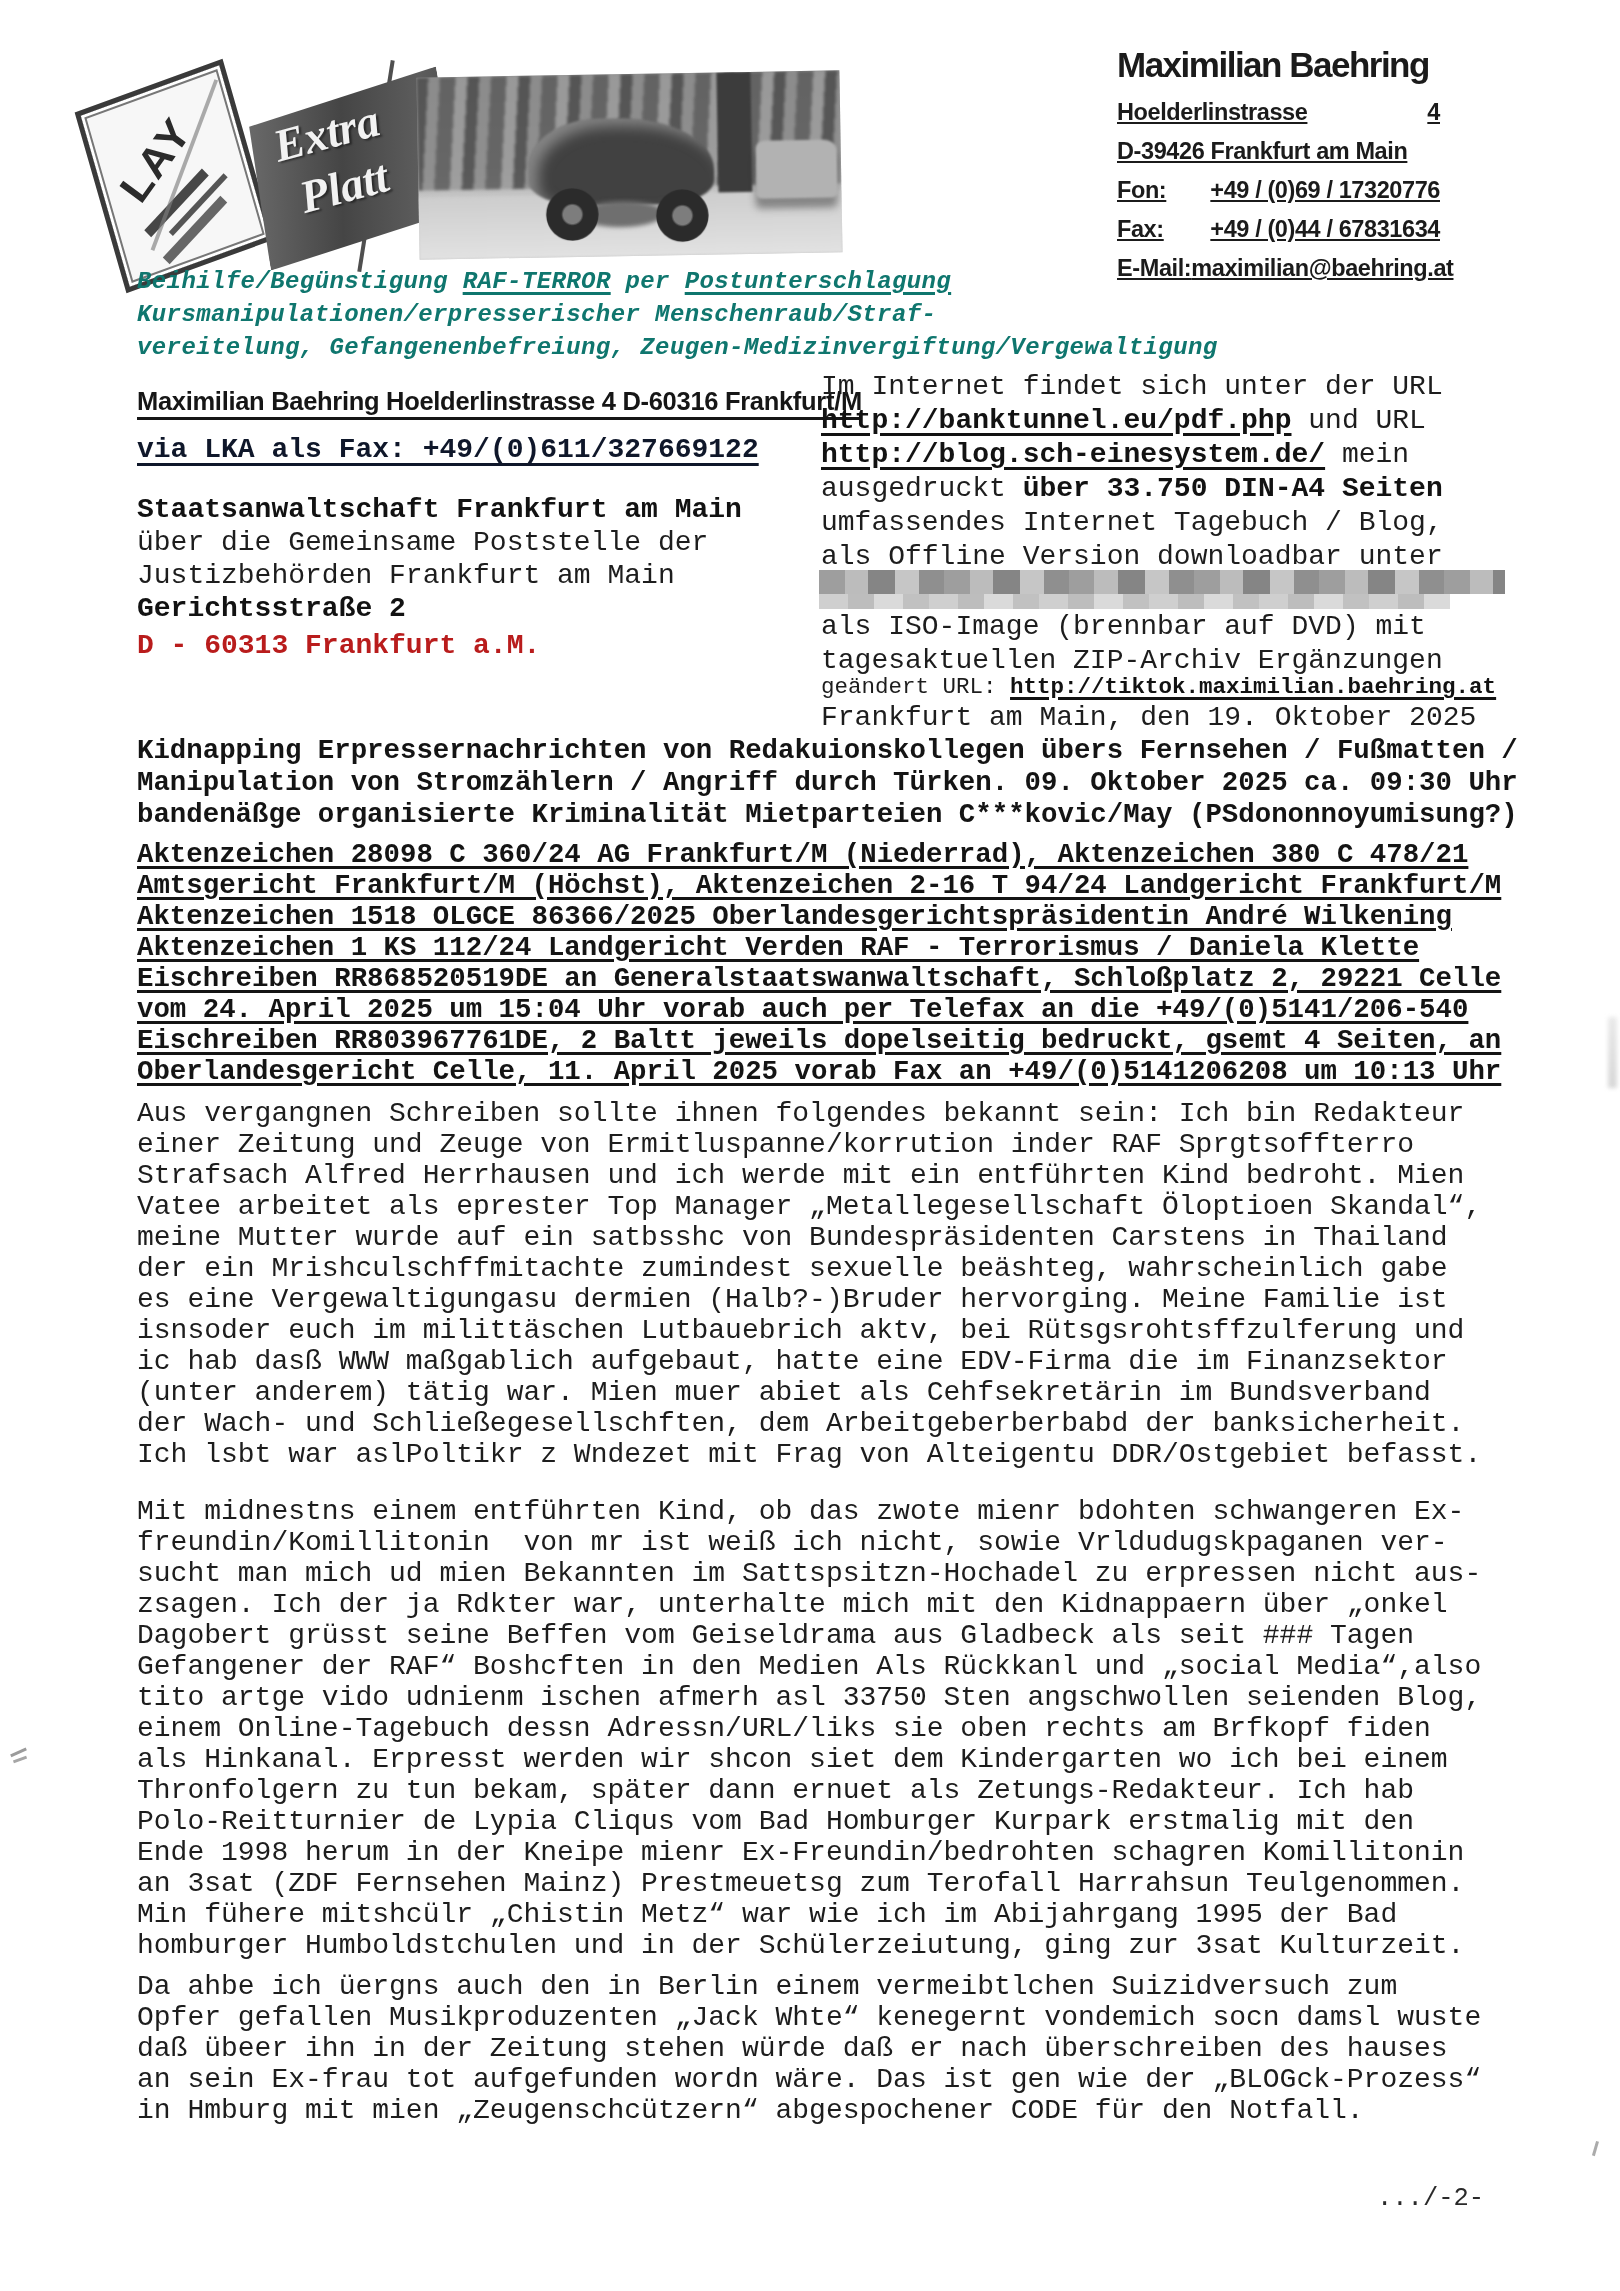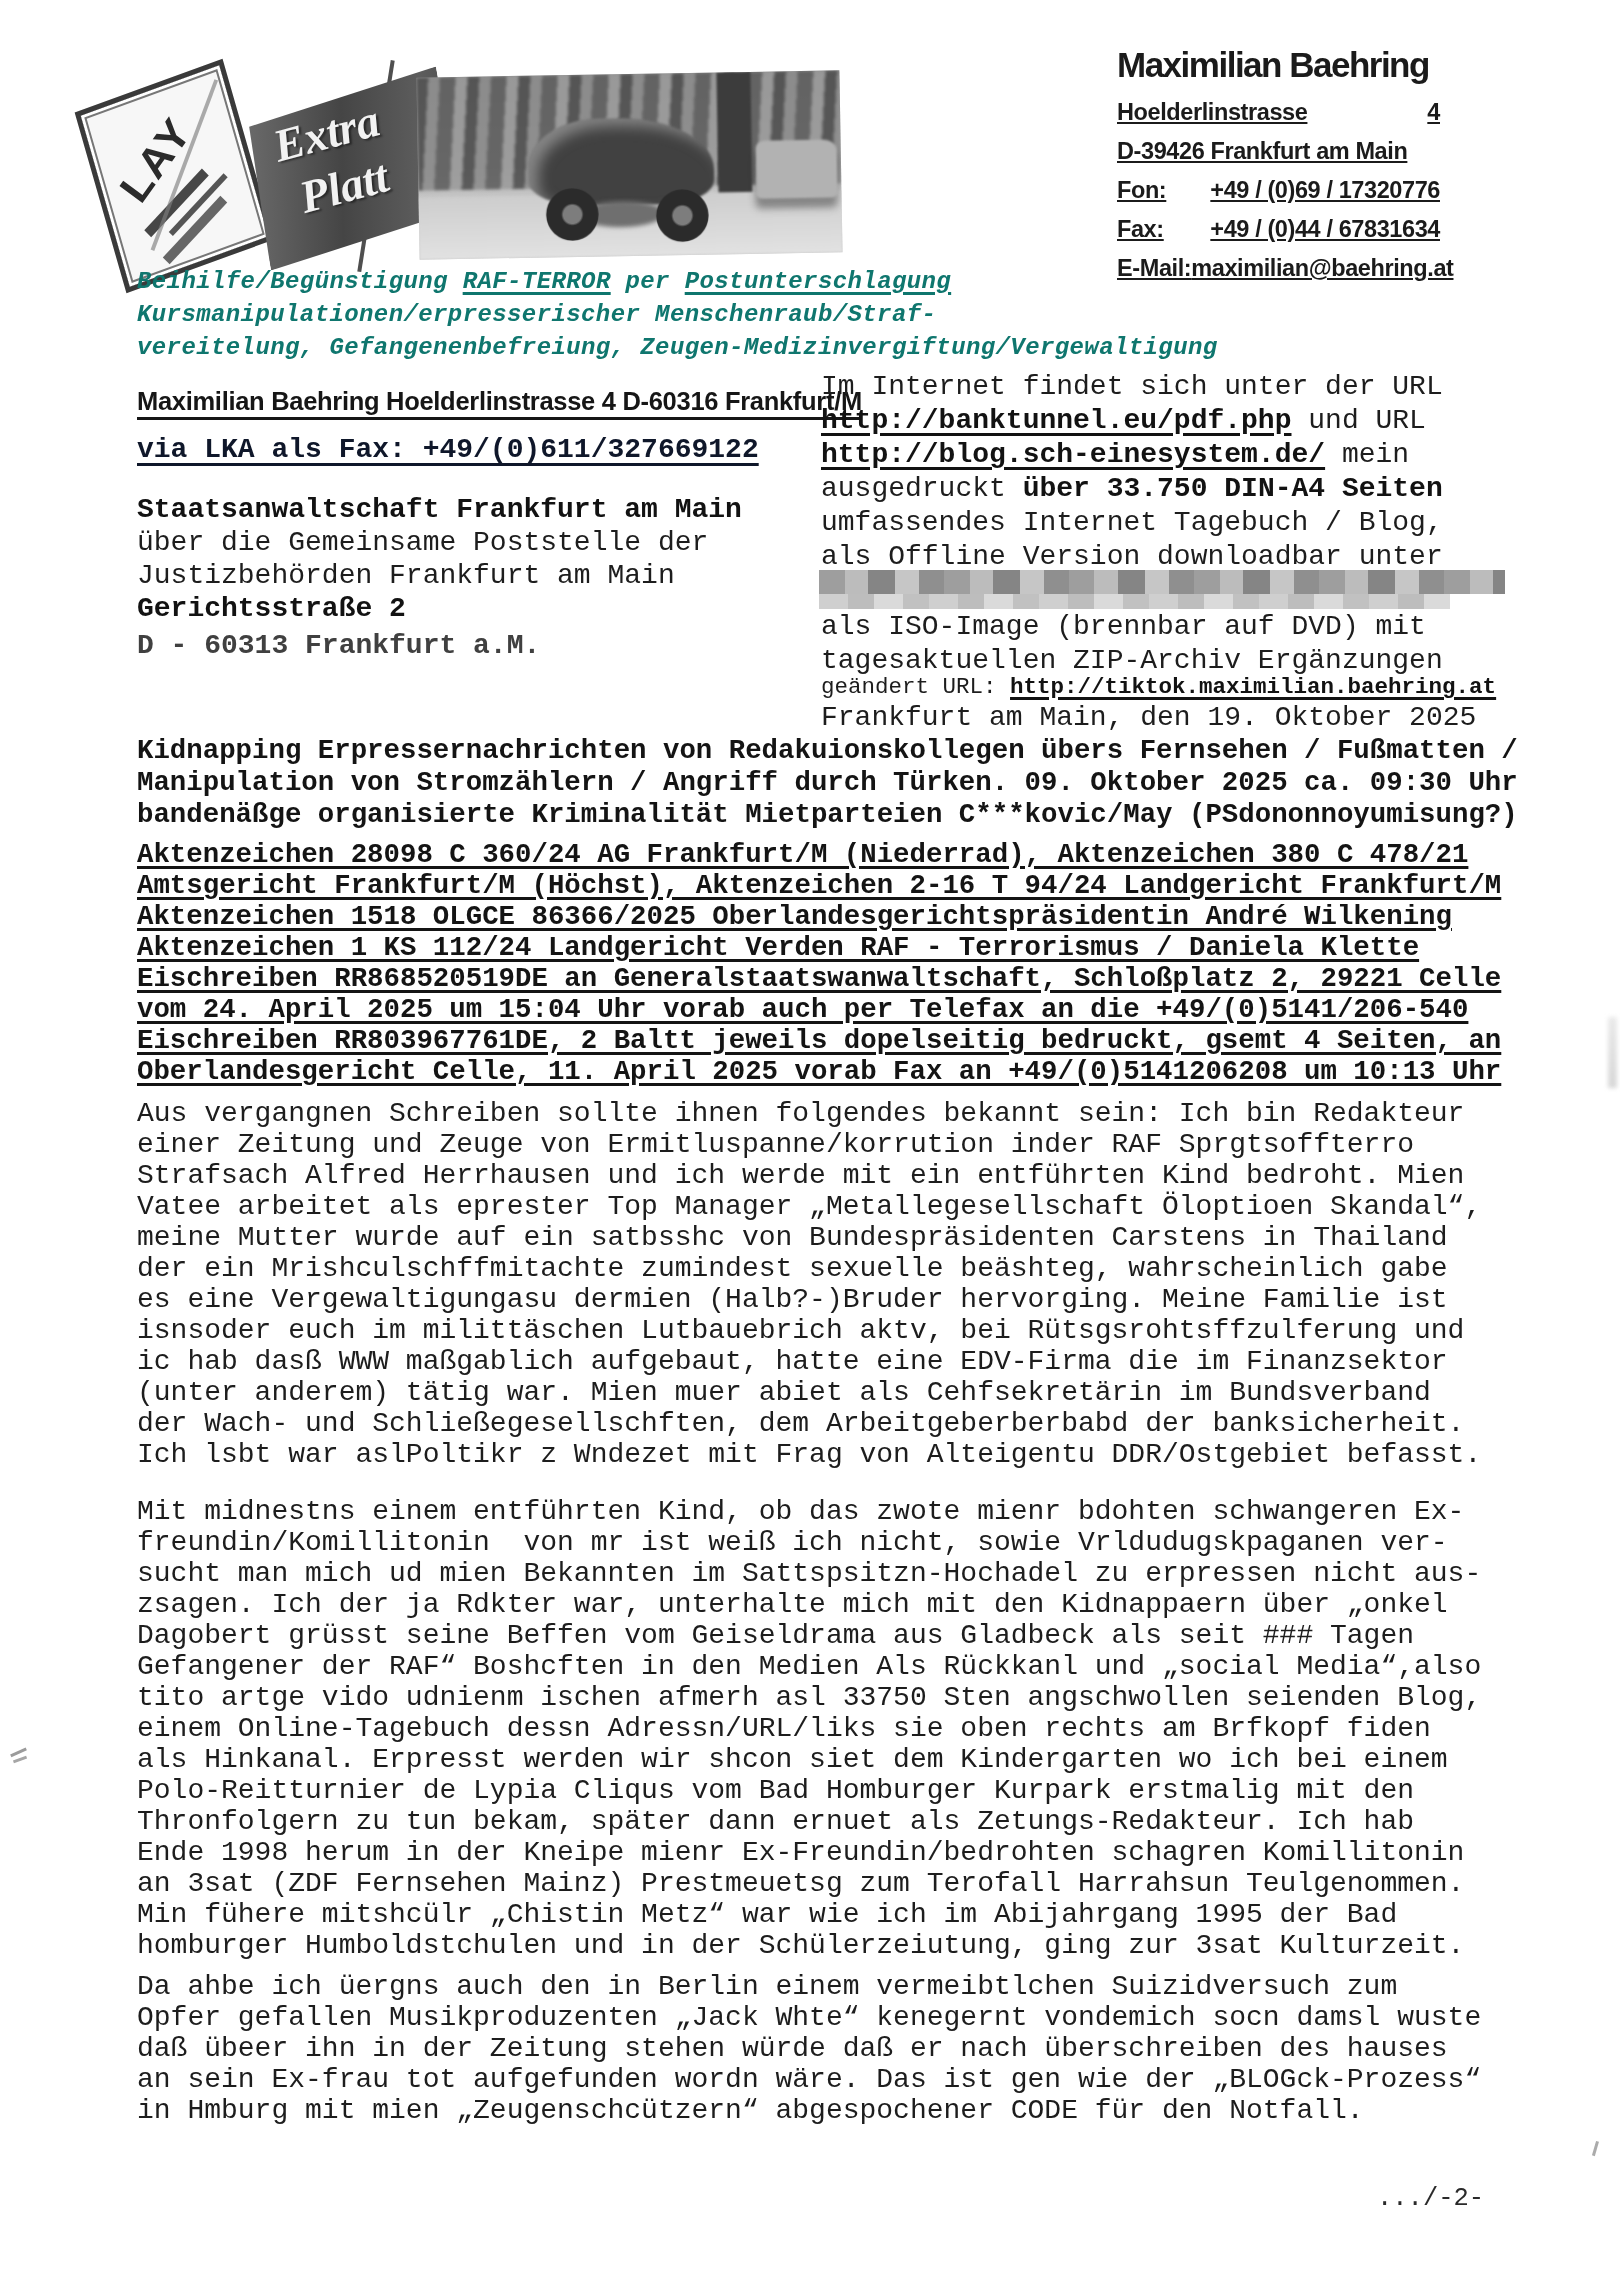--- a/index.html
+++ b/index.html
@@ -57,21 +57,21 @@
 
   
   .subject{left:137px;top:265px;font-size:24px;line-height:33px;font-weight:700;color:#0f766e;letter-spacing:0.4px;font-style:italic;}
   .subject .u{text-decoration-thickness:3.4px;text-underline-offset:3.9px;}
   .sender{left:137px;top:387px;font-family:"Liberation Sans",sans-serif;font-size:25.5px;font-weight:700;
           letter-spacing:-0.3px;color:#161616;text-decoration:underline;text-decoration-thickness:2.9px;
           text-underline-offset:6.9px;white-space:pre;}
   .via{left:137px;top:434px;font-size:28px;font-weight:700;color:#0f172a;text-decoration:underline;
        text-decoration-thickness:2.9px;text-underline-offset:5.9px;white-space:pre;}
   .recipient{left:137px;top:493px;font-size:28px;line-height:33px;}
-  .city{left:137px;top:630px;font-size:28px;font-weight:700;color:#404040;white-space:pre;}
+  .city{left:137px;top:630px;font-size:28px;font-weight:700;color:#b91c1c;white-space:pre;}
 
   .info{font-size:28px;line-height:34px;}
   .info-top{left:821px;top:370px;}
   .info-bottom{left:821px;top:610px;}
   .info-sm{left:821px;top:674px;font-size:22.5px;line-height:27.4px;}
   .info-sm .u{text-decoration-thickness:2.5px;text-underline-offset:3.9px;}
   .date{left:821px;top:702px;font-size:28px;white-space:pre;}
 
   .redact{left:819px;top:570px;width:686px;height:39px;filter:blur(0.4px);}
   .redact .r1{height:23.5px;background:repeating-linear-gradient(90deg,#9e9e9e 0 25.5px,#bcbcbc 25.5px 49px,#858585 49px 76px,#c6c6c6 76px 100px,#8f8f8f 100px 125px);}
@@ -217,22 +217,22 @@
   <div class="abs para p2">
       <div class="tl"><span>Mit midnestns einem entführten Kind, ob das zwote mienr bdohten schwangeren Ex-</span></div>
       <div class="tl"><span>freundin/Komillitonin  von mr ist weiß ich nicht, sowie Vrldudugskpaganen ver-</span></div>
       <div class="tl"><span>sucht man mich ud mien Bekannten im Sattspsitzn-Hochadel zu erpressen nicht aus-</span></div>
       <div class="tl"><span>zsagen. Ich der ja Rdkter war, unterhalte mich mit den Kidnappaern über „onkel</span></div>
       <div class="tl"><span>Dagobert grüsst seine Beffen vom Geiseldrama aus Gladbeck als seit ### Tagen</span></div>
       <div class="tl"><span>Gefangener der RAF“ Boshcften in den Medien Als Rückkanl und „social Media“,also</span></div>
       <div class="tl"><span>tito artge vido udnienm ischen afmerh asl 33750 Sten angschwollen seienden Blog,</span></div>
       <div class="tl"><span>einem Online-Tagebuch dessn Adressn/URL/liks sie oben rechts am Brfkopf fiden</span></div>
       <div class="tl"><span>als Hinkanal. Erpresst werden wir shcon siet dem Kindergarten wo ich bei einem</span></div>
+      <div class="tl"><span>Thronfolgern zu tun bekam, später dann ernuet als Zetungs-Redakteur. Ich hab</span></div>
       <div class="tl"><span>Polo-Reitturnier de Lypia Cliqus vom Bad Homburger Kurpark erstmalig mit den</span></div>
-      <div class="tl"><span>Thronfolgern zu tun bekam, später dann ernuet als Zetungs-Redakteur. Ich hab</span></div>
       <div class="tl"><span>Ende 1998 herum in der Kneipe mienr Ex-Freundin/bedrohten schagren Komillitonin</span></div>
       <div class="tl"><span>an 3sat (ZDF Fernsehen Mainz) Prestmeuetsg zum Terofall Harrahsun Teulgenommen.</span></div>
       <div class="tl"><span>Min fühere mitshcülr „Chistin Metz“ war wie ich im Abijahrgang 1995 der Bad</span></div>
       <div class="tl"><span>homburger Humboldstchulen und in der Schülerzeiutung, ging zur 3sat Kulturzeit.</span></div>
     </div>
   <div class="abs para p3">
       <div class="tl"><span>Da ahbe ich üergns auch den in Berlin einem vermeibtlchen Suizidversuch zum</span></div>
       <div class="tl"><span>Opfer gefallen Musikproduzenten „Jack Whte“ kenegernt vondemich socn damsl wuste</span></div>
       <div class="tl"><span>daß übeer ihn in der Zeitung stehen würde daß er nach überschreiben des hauses</span></div>
       <div class="tl"><span>an sein Ex-frau tot aufgefunden wordn wäre. Das ist gen wie der „BLOGck-Prozess“</span></div>

